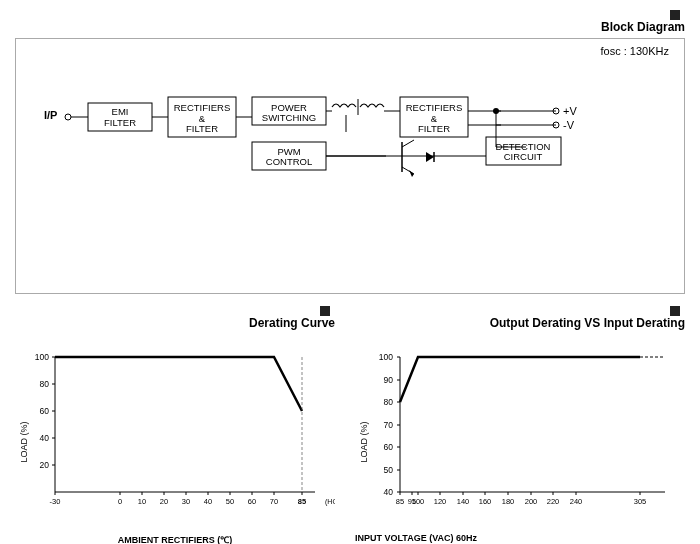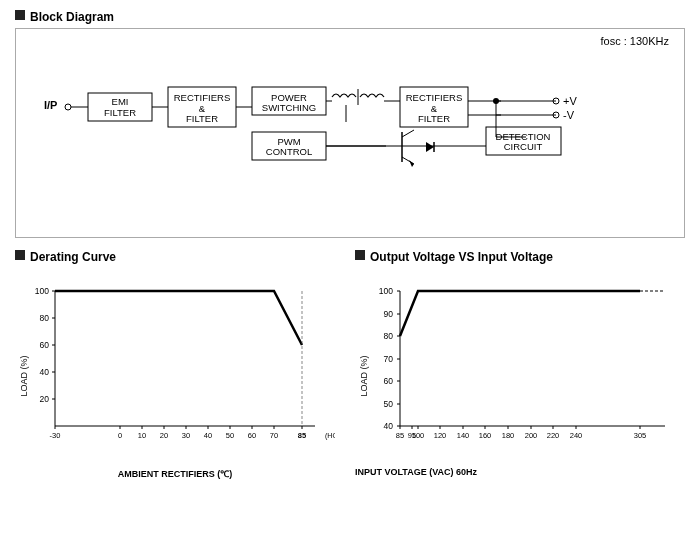--- a/index.html
+++ b/index.html
@@ -15,42 +15,43 @@
     .page-container {
       width: 700px;
       height: 544px;
       padding: 10px 15px;
       position: relative;
     }
 
     
     .section-header {
       display: flex;
-      align-items: flex-start;
+      align-items: flex-end;
       margin-bottom: 6px;
+      flex-direction: column;
     }
     .section-header-icon {
       width: 10px;
       height: 10px;
       background: #222;
       margin-right: 5px;
       display: inline-block;
     }
     .section-header-text {
       font-weight: bold;
       font-size: 12px;
     }
 
     
     .block-diagram-section {
       border: 1px solid #aaa;
       padding: 8px 10px;
       margin-bottom: 12px;
       position: relative;
-      height: 210px;
+      height: 256px;
     }
 
     .fosc-label {
       position: absolute;
       top: 6px;
       right: 15px;
       font-size: 11px;
     }
 
     
@@ -242,21 +243,21 @@
 
           <line x1="287" y1="10" x2="287" y2="145" stroke="#555" stroke-width="0.7" stroke-dasharray="3,2"></line>
         </svg>
         <div class="axis-label-x" style="font-size:9px;font-weight:bold;text-align:center;">AMBIENT RECTIFIERS (℃)</div>
       </div>
     </div>
 
     <div class="chart-section">
       <div class="section-header">
         <span class="section-header-icon"></span>
-        <span class="section-header-text chart-title">Output Voltage VS Input Voltage</span>
+        <span class="section-header-text chart-title">Output Derating VS Input Derating</span>
       </div>
       <div class="chart-wrapper">
         <svg width="330" height="180" viewBox="0 0 330 180">
 
           <text x="12" y="95" text-anchor="middle" font-size="9" transform="rotate(-90,12,95)">LOAD (%)</text>
 
           <line x1="45" y1="10" x2="45" y2="145" stroke="#000" stroke-width="1"></line>
           <line x1="45" y1="145" x2="310" y2="145" stroke="#000" stroke-width="1"></line>
 
           <line x1="42" y1="10" x2="45" y2="10" stroke="#000" stroke-width="1"></line>

